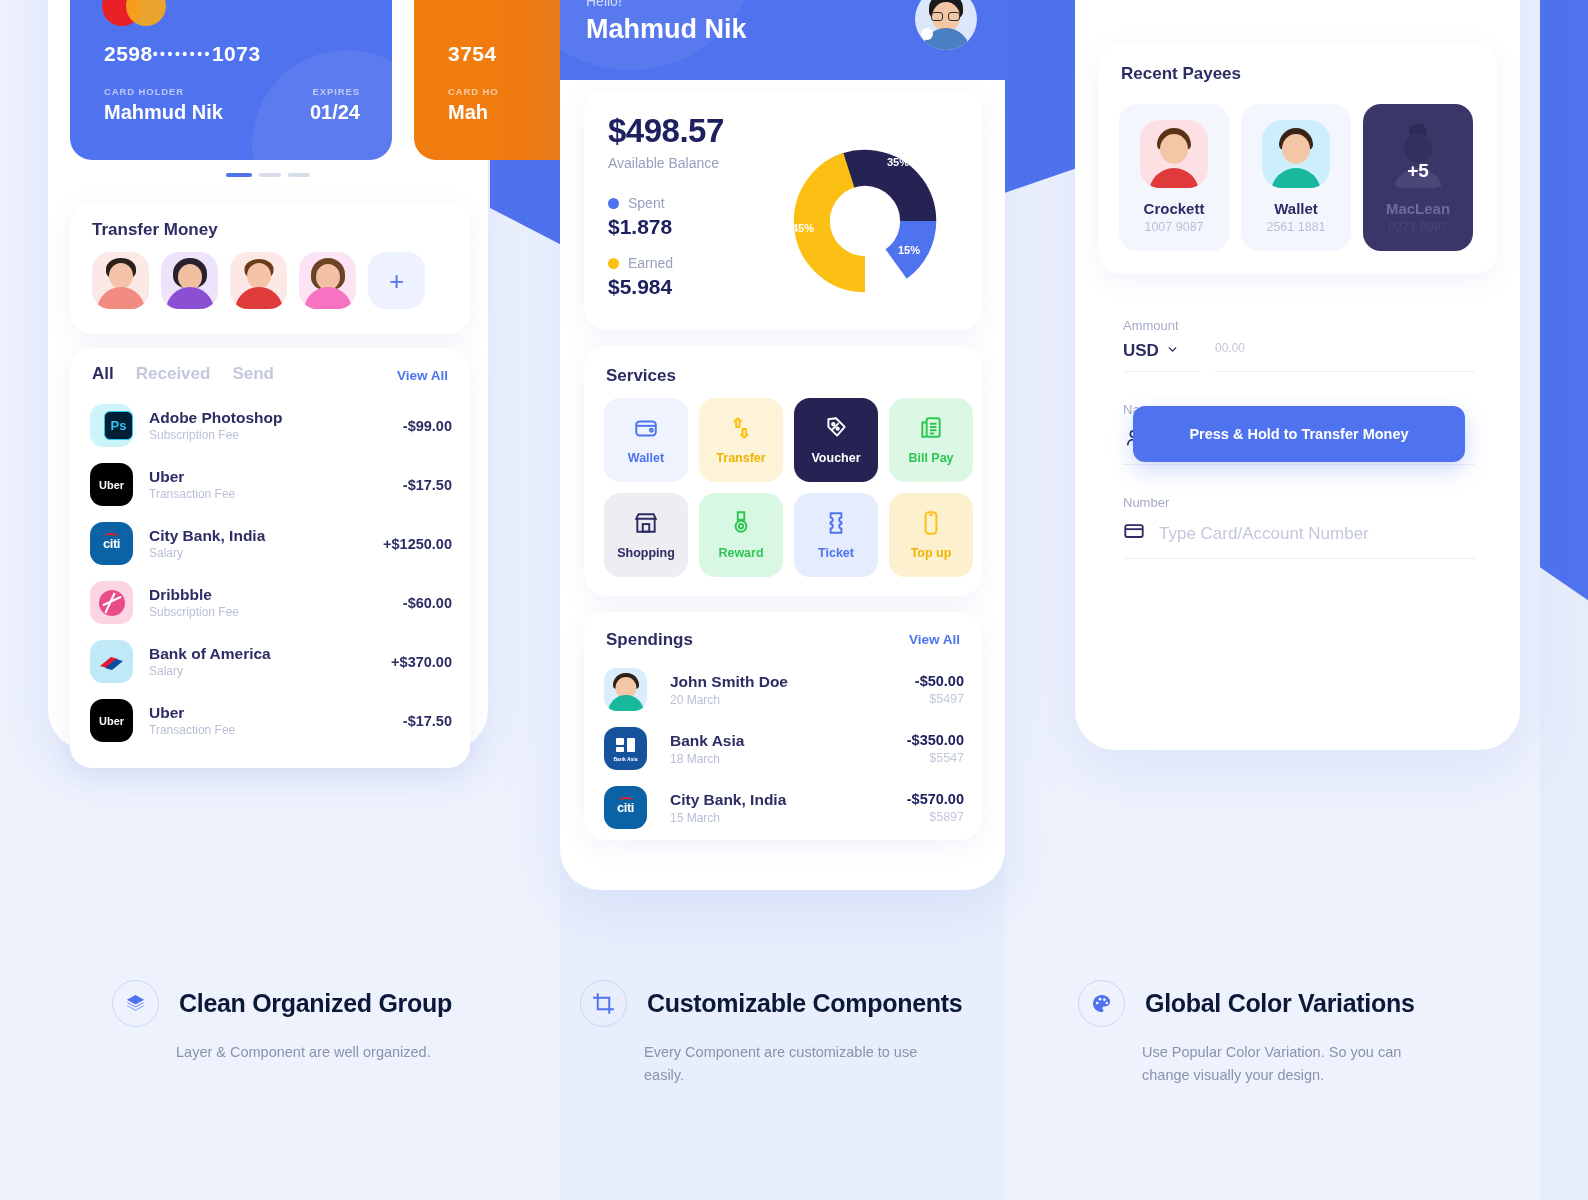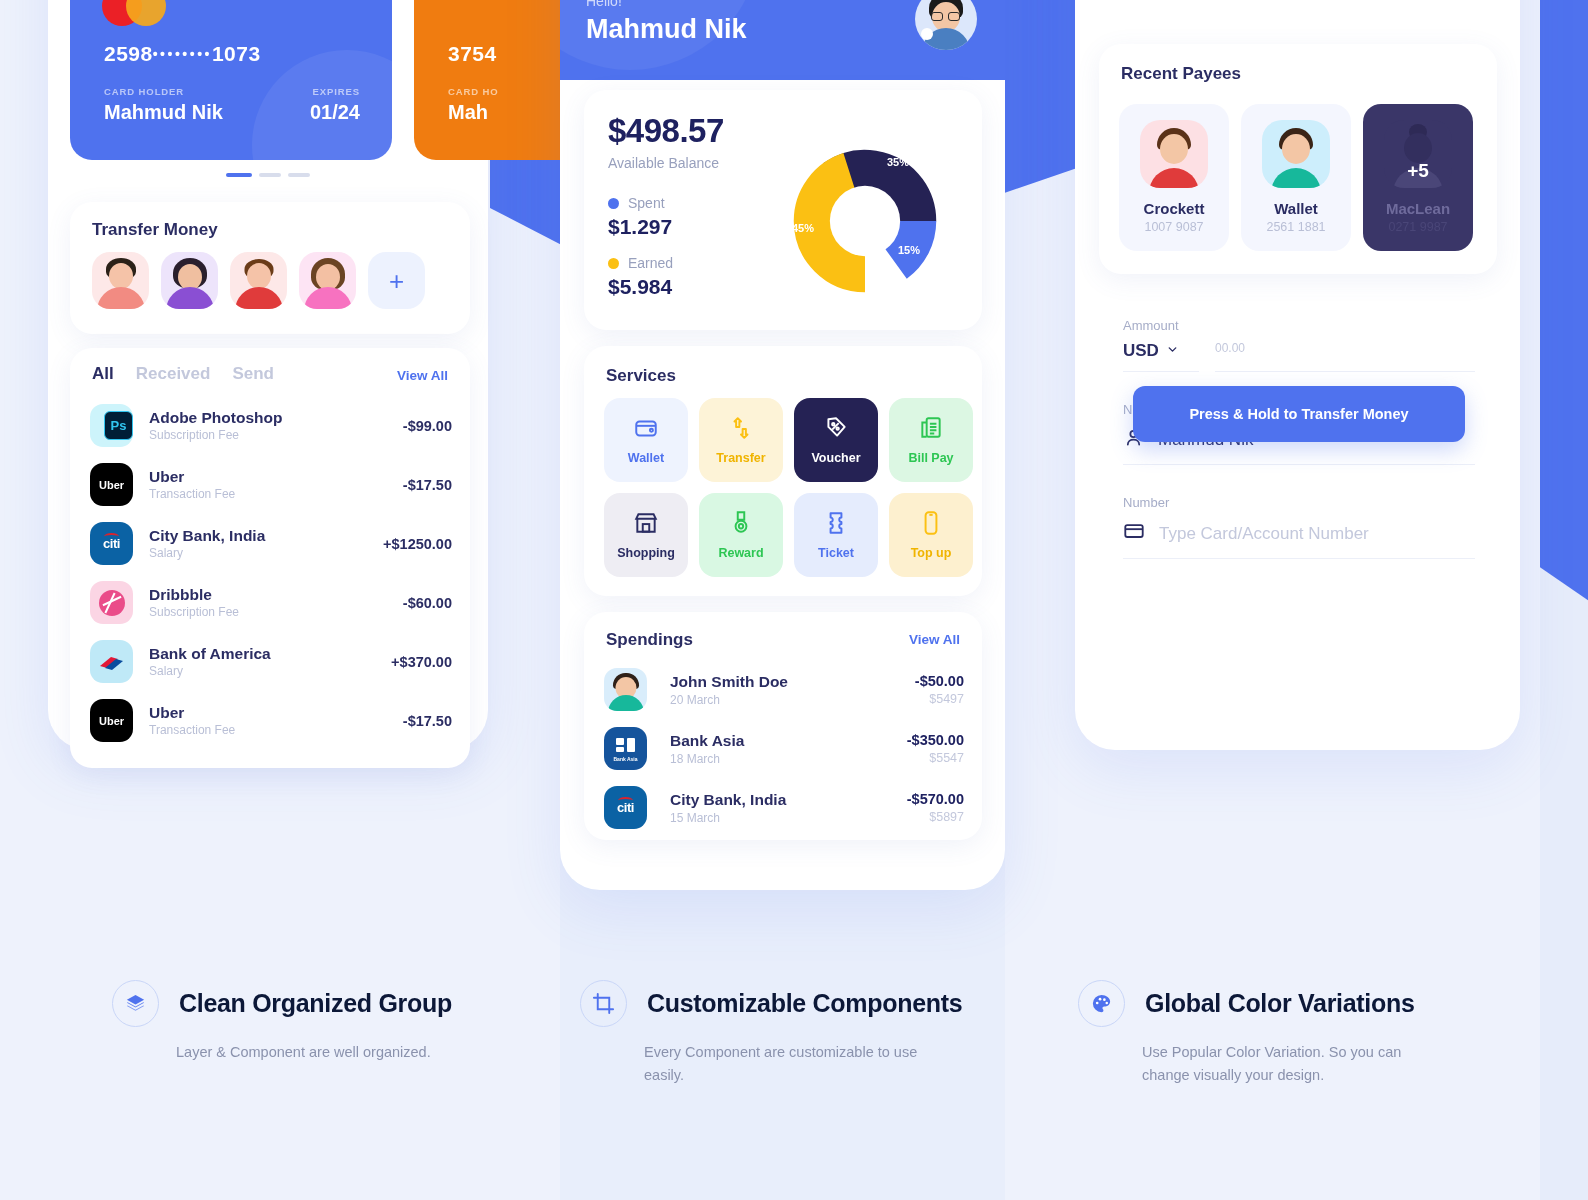--- a/index.html
+++ b/index.html
@@ -179,21 +179,21 @@
   .cur {
     width:76px; display:flex; align-items:center; gap:7px; padding-bottom:10px;
     font-size:17px; font-weight:700; color:#2b2d63;
   }
   .amount-in { flex:1; padding-bottom:10px; font-size:12px; color:#c3c8dc; }
   .fld { margin-top:30px; }
   .fld-input { display:flex; align-items:center; gap:14px; margin-top:10px; padding-bottom:11px; font-size:17px; }
   .val-txt { color:#2b2d63; }
   .ph-txt { color:#c3c8dc; }
   .btn-transfer {
-    position:absolute; left:58px; top:636px; width:332px; height:56px;
+    position:absolute; left:58px; top:656px; width:332px; height:56px;
     background:#4f72ee; border-radius:12px; color:#fff;
     font-size:14.5px; font-weight:700;
     display:flex; align-items:center; justify-content:center;
     box-shadow:0 8px 22px rgba(79,114,238,0.28);
   }
 
   
   .feature { position:absolute; top:980px; width:450px; }
   #feature-1 { left:112px; }
   #feature-2 { left:580px; }
@@ -392,21 +392,21 @@
 
     <div class="card-panel" id="balance-panel">
       <div class="bal-amt">$498.57</div>
       <div class="bal-lab">Available Balance</div>
 
       <div class="legend spent">
         <div class="lg-head">
           <span class="lg-dot" style="background:#4f72ee;"></span>
           <span>Spent</span>
         </div>
-        <div class="lg-val">$1.297</div>
+        <div class="lg-val">$1.878</div>
       </div>
 
       <div class="legend earned">
         <div class="lg-head">
           <span class="lg-dot" style="background:#fbc013;"></span>
           <span>Earned</span>
         </div>
         <div class="lg-val">$5.984</div>
       </div>
 

